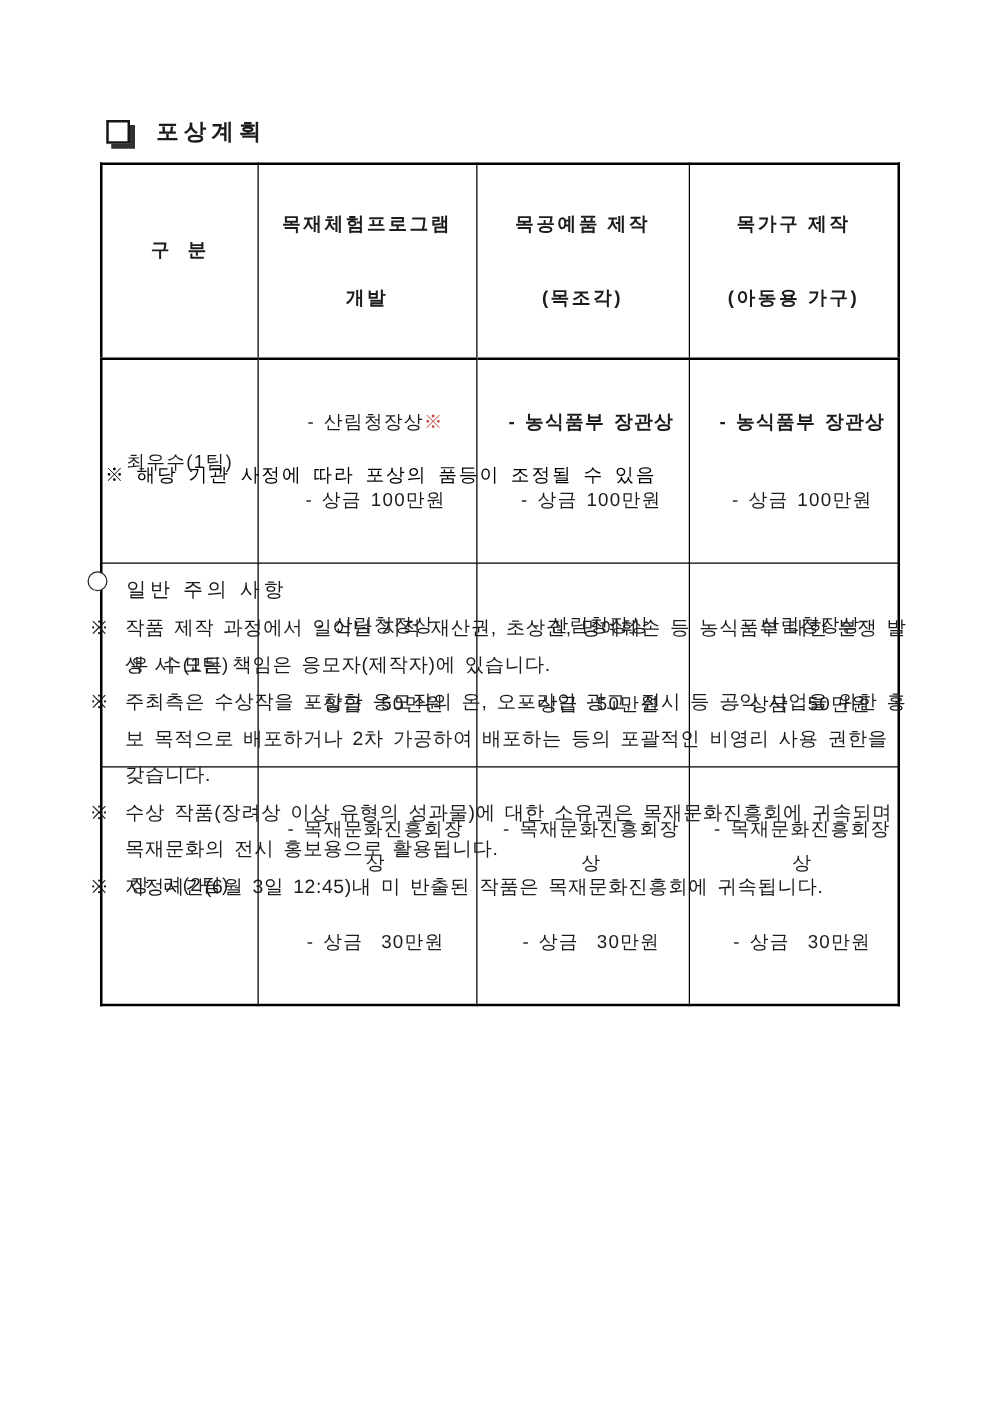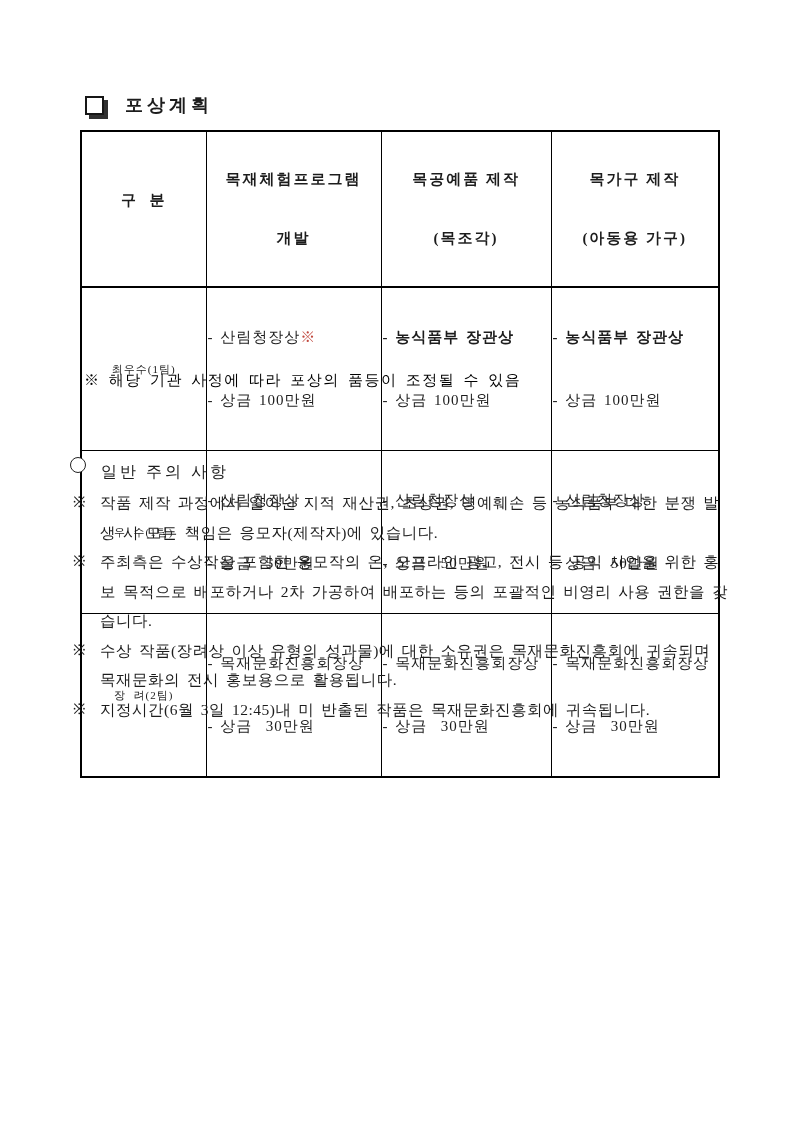--- a/index.html
+++ b/index.html
@@ -1,21 +1,21 @@
 <!DOCTYPE html>
 <html><head>
 <meta charset="utf-8">
 <style>
   html,body{margin:0;padding:0;background:#9a9a9a;}
   .doc{
     position:relative;
     width:800px;height:1131px;
     margin:0 auto;
     background:#ffffff;
-    font-family:Liberation Serif, serif;
+    font-family:Liberation Sans, sans-serif;
     color:#1c1c1c;
     overflow:hidden;
   }
   
   .title-row{
     position:absolute;top:93px;left:85px;
     display:flex;align-items:center;
   }
   .sq-icon{
     width:15px;height:15px;
@@ -52,24 +52,24 @@
     border-bottom:2px solid #000;
     height:56px;
     font-size:15px;font-weight:bold;
     letter-spacing:2px;
   }
   table.award thead .hl{line-height:25px;}
   table.award thead .hl:empty{display:none;}
   table.award tbody tr{height:58px;}
   td.rowlabel{
     text-align:center;
-    font-size:11px;
+    font-size:15px;
     letter-spacing:1px;
   }
-  td.cell{padding:0 4px 0 1px;}
+  td.cell{padding:0 4px 0 18px;text-align:center;}
   td.cell .award-line, td.cell .prize-line{
     font-size:15px;
     line-height:27px;
     letter-spacing:1px;
     word-spacing:2px;
     white-space:pre-wrap;
   }
   td.cell .award-line.bold{font-weight:bold;}
   .red{color:#c1473d;}
   

